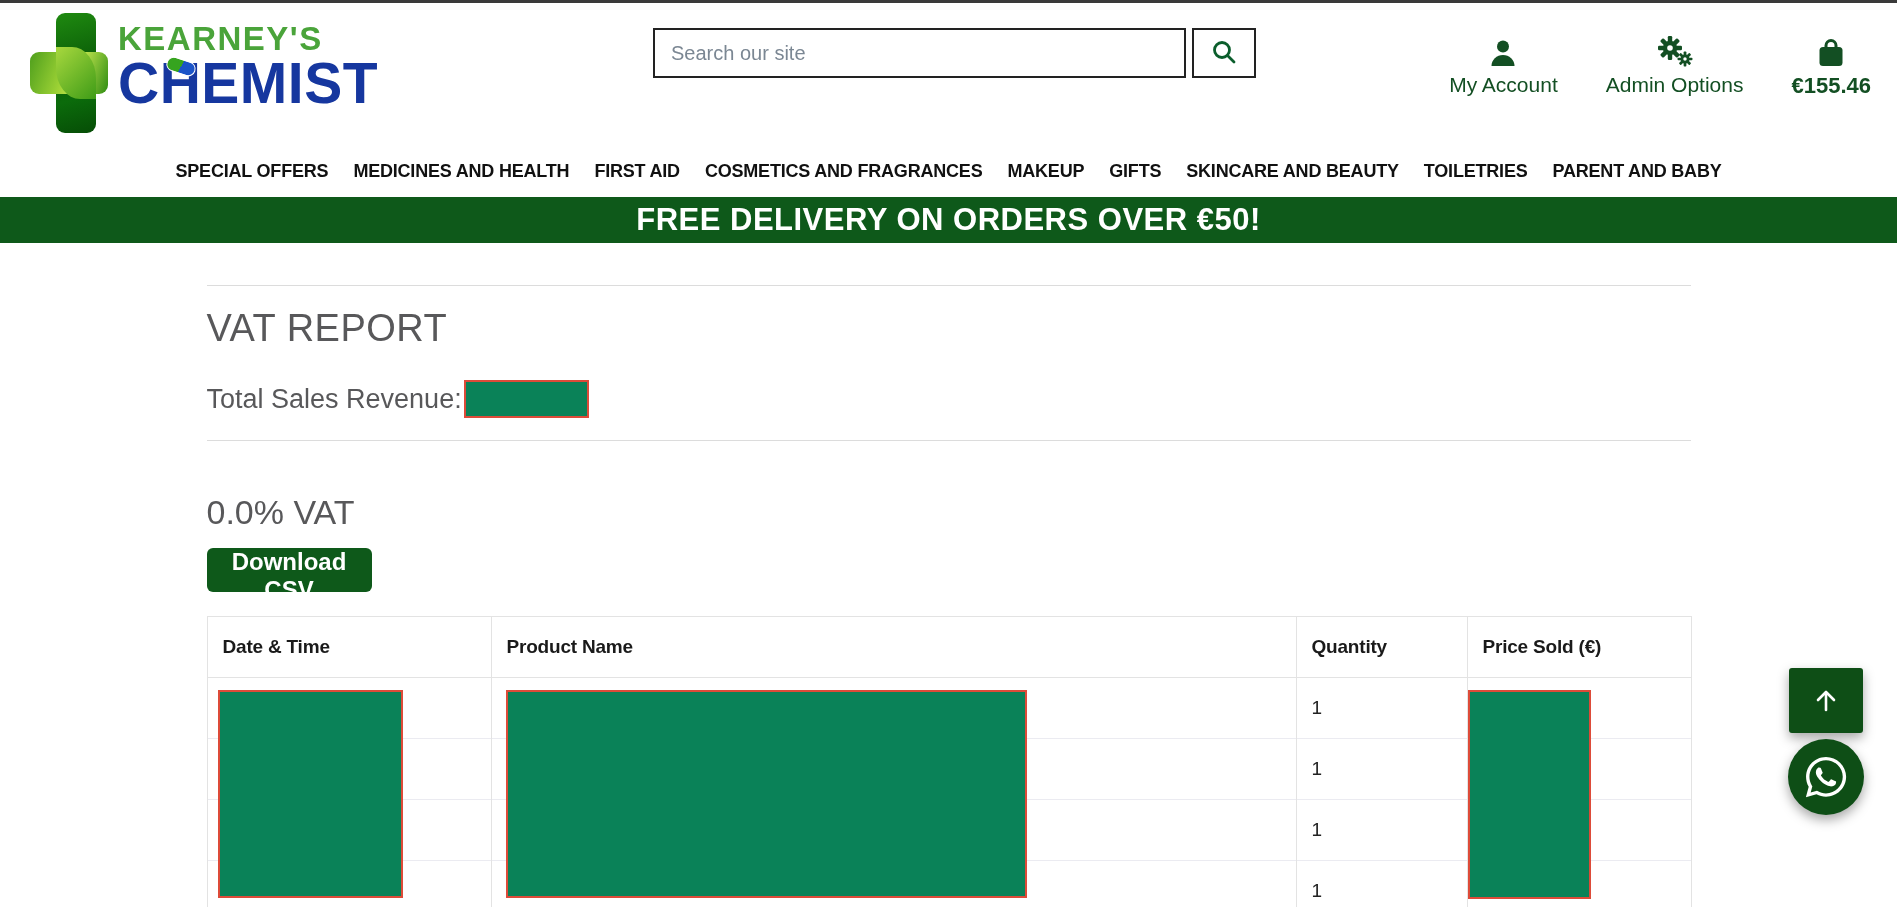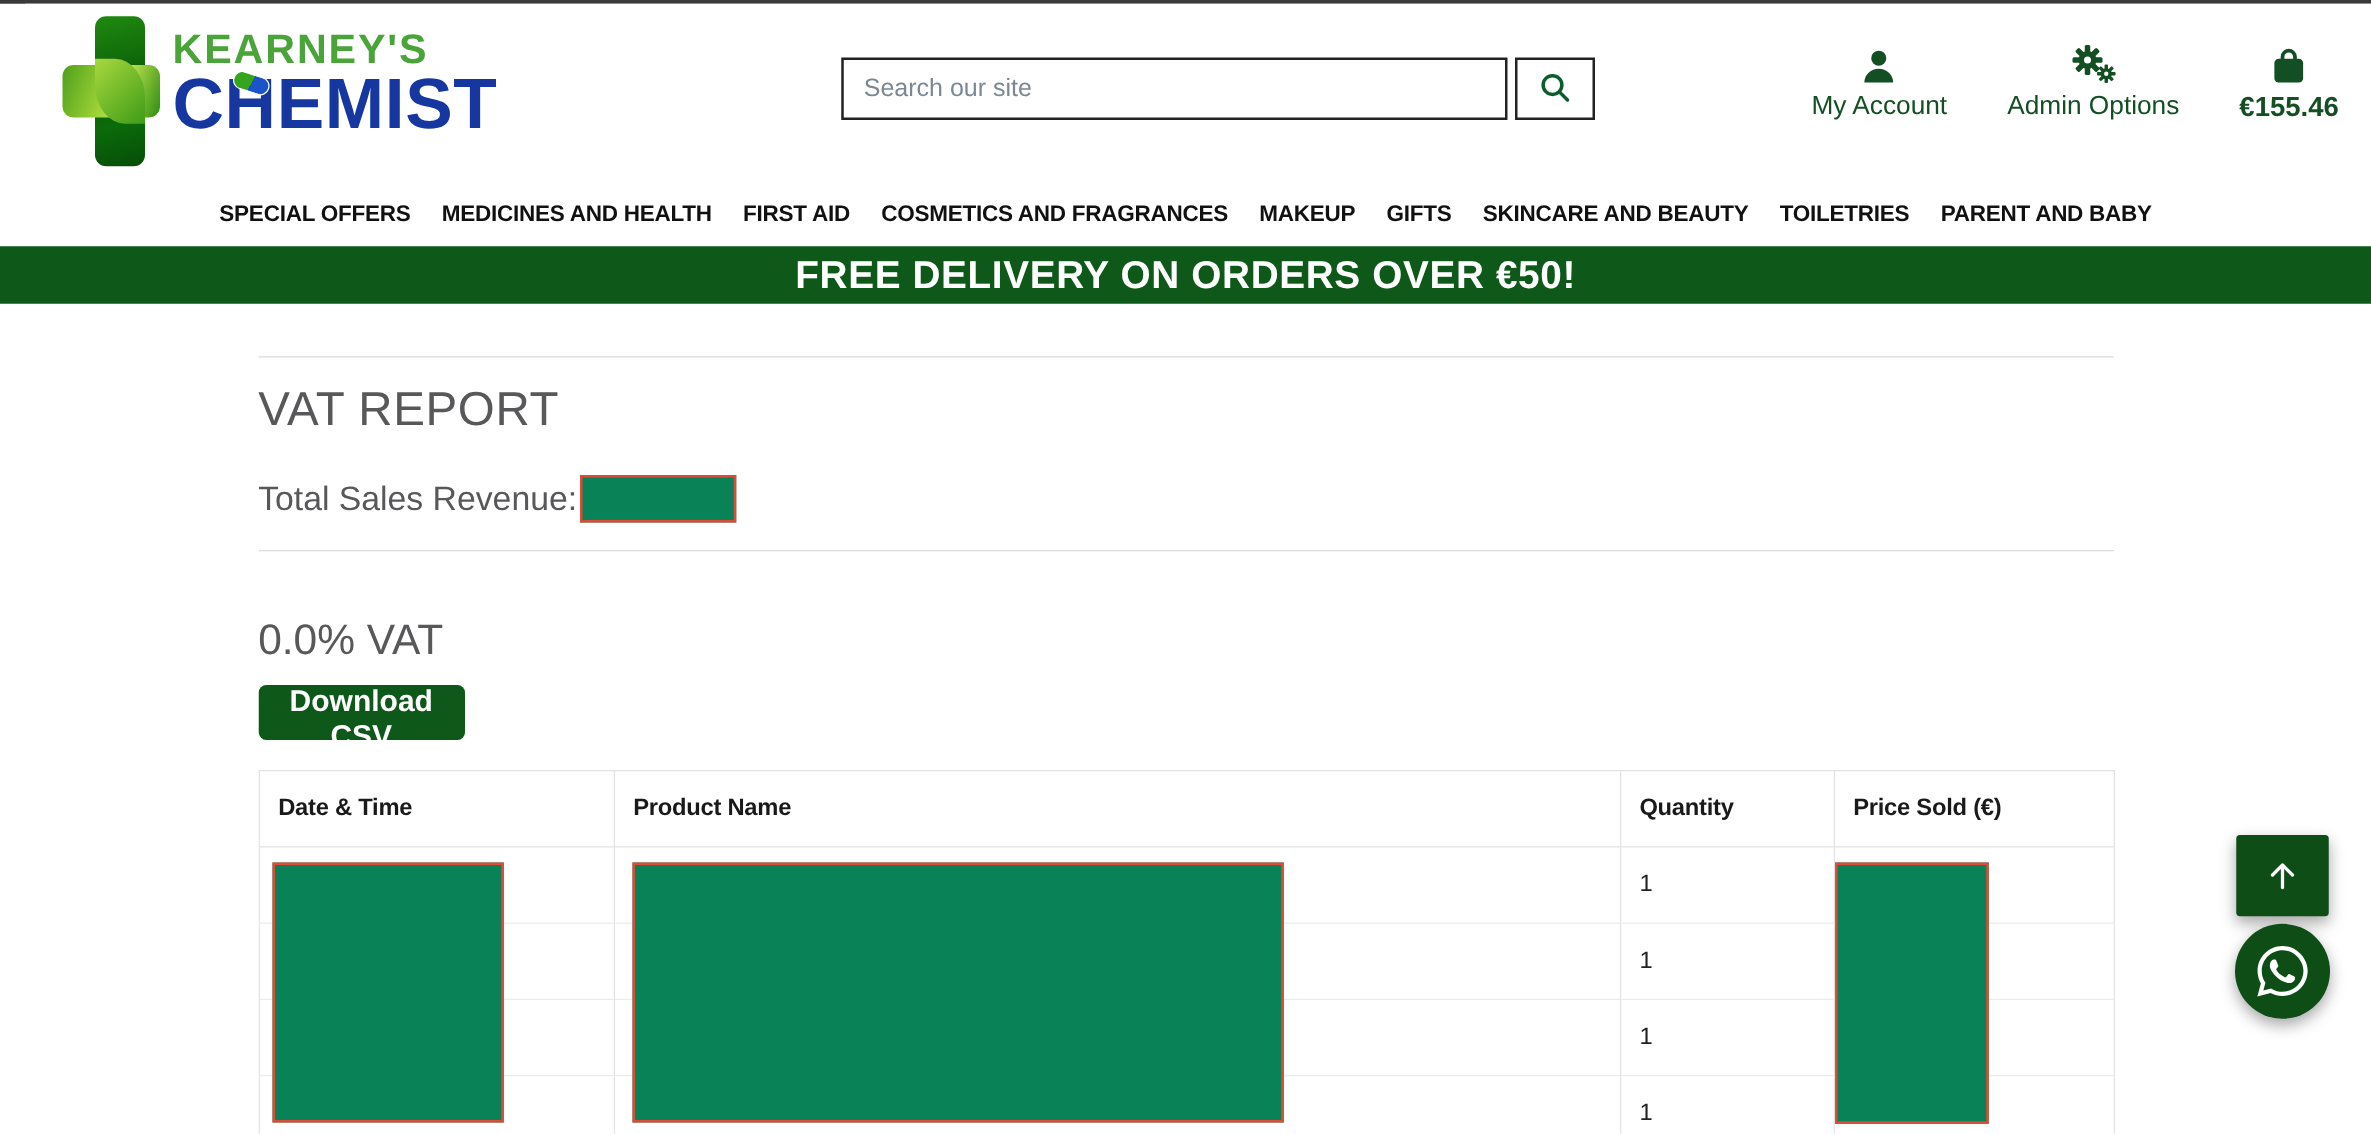--- a/index.html
+++ b/index.html
@@ -2,38 +2,38 @@
 <html><head>
 <meta charset="utf-8">
 <style>
   * { box-sizing: border-box; margin: 0; padding: 0; }
   html, body { width: 1897px; height: 907px; overflow: hidden; background: #fff;
     font-family: "Liberation Sans", sans-serif; position: relative; }
 
   .top-line { height: 3px; background: #3a3a3a; width: 100%; }
 
   
-  .header { position: relative; height: 142px; background: #fff; margin-left: 20px; }
+  .header { position: relative; height: 142px; background: #fff; }
 
   .logo { position: absolute; left: 30px; top: 10px; display: flex; cursor: pointer; }
   .logo-cross { position: relative; width: 78px; height: 120px; }
   .cross-v { position: absolute; left: 26px; top: 0; width: 40px; height: 120px; border-radius: 9px;
     background: linear-gradient(165deg, #1f8a10 0%, #0a5c08 45%, #0b6b0b 70%, #064d06 100%); }
   .cross-h { position: absolute; left: 0; top: 39px; width: 78px; height: 42px; border-radius: 9px;
     background: linear-gradient(110deg, #4f9f1d 0%, #9ed335 45%, #b9e04b 60%, #2e8c12 100%); }
   .cross-swoosh { position: absolute; left: 26px; top: 34px; width: 40px; height: 52px;
     border-radius: 0 60% 0 60%; background: linear-gradient(135deg, #a8d83e, #3f9c17); }
   .logo-text { position: relative; margin-left: 10px; padding-top: 8px; }
   .logo-line1 { color: #4aa43a; font-size: 33px; font-weight: 600; letter-spacing: 1.5px; line-height: 1.1; }
   .logo-line2 { color: #16379f; font-size: 57px; font-weight: 800; letter-spacing: 0.5px; line-height: 1.0; margin-top: -2px; }
   .logo-pill { position: absolute; left: 48px; top: 46px; width: 30px; height: 15px; border-radius: 8px;
     background: linear-gradient(100deg, #36a41f 50%, #1b54c8 50%); transform: rotate(18deg);
     border: 1px solid #fff; }
 
-  .header-search { position: absolute; left: 653px; top: 43px; display: flex; }
+  .header-search { position: absolute; left: 653px; top: 25px; display: flex; }
   .search-input { width: 533px; height: 50px; border: 2px solid #222; font-size: 20px;
     padding: 0 16px; color: #333; outline: none; font-family: "Liberation Sans", sans-serif; }
   .search-input::placeholder { color: #7b8793; }
   .search-btn { margin-left: 6px; width: 64px; height: 50px; border: 2px solid #222; background: #fff;
     display: flex; align-items: center; justify-content: center; cursor: pointer; }
 
   .header-actions { position: absolute; top: 33px; right: 26px; display: flex; gap: 48px; }
   .action-item { display: flex; flex-direction: column; align-items: center; gap: 5px; cursor: pointer;
     color: #134f23; font-size: 21px; }
   .action-item .amount { font-weight: 700; font-size: 22px; }

